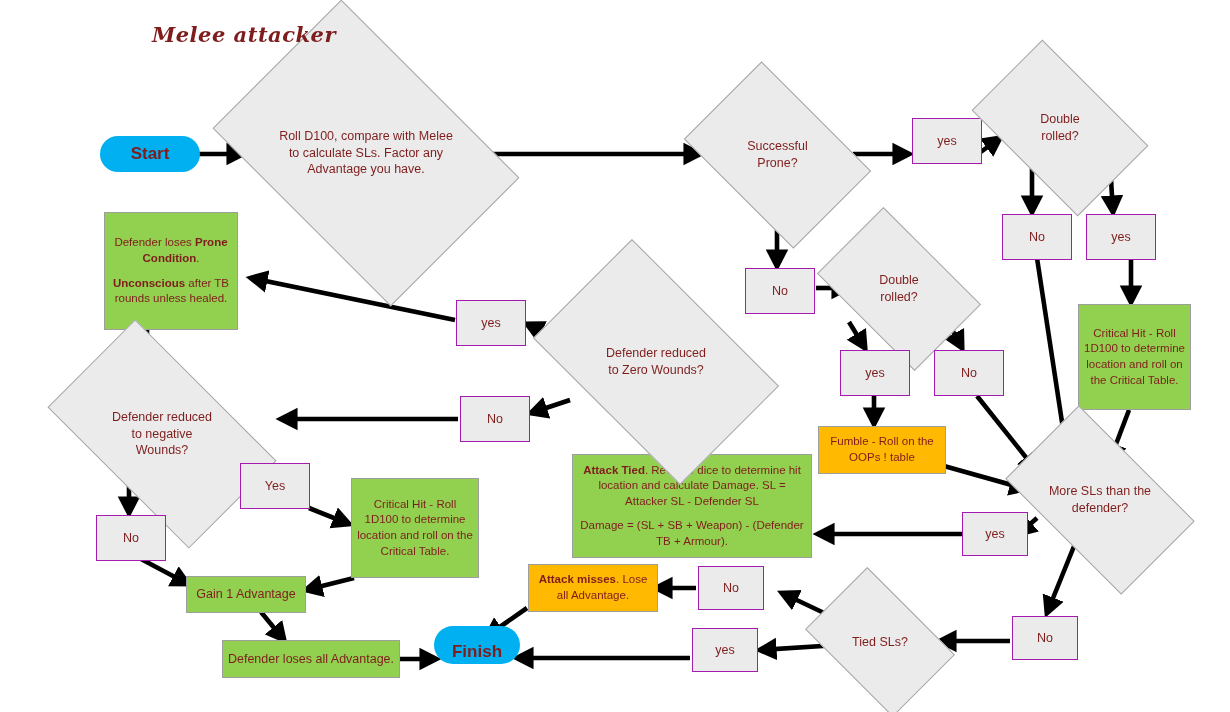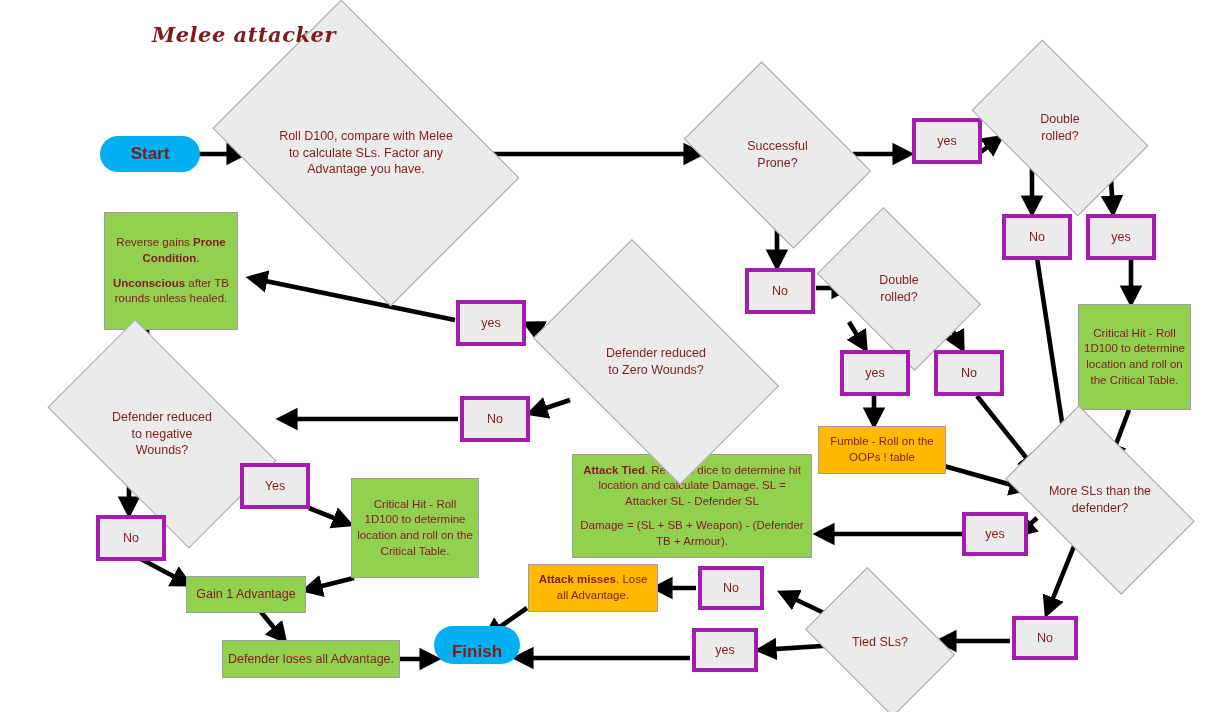--- a/index.html
+++ b/index.html
@@ -29,21 +29,21 @@
     align-items: center;
     justify-content: center;
     text-align: center;
     color: #7f1d1d;
     line-height: 1.35;
     z-index: 5;
   }
   .node .txt { width: 100%; padding: 0 4px; }
   .rect {
     background: #ebebeb;
-    border: 4px solid #a21caf;
+    border: 1px solid #a21caf;
   }
   .green {
     background: #92d050;
     border: 1px solid #9e9e9e;
   }
   .orange {
     background: #ffb900;
     border: 1px solid #9e9e9e;
   }
   .terminator {
@@ -281,21 +281,21 @@
   <div class="node rect fs12" style="left:456px; top:300px; width:70px; height:46px;">
     <span class="txt">yes</span>
   </div>
 
   <div class="node rect fs12" style="left:460px; top:396px; width:70px; height:46px;">
     <span class="txt">No</span>
   </div>
 
   <div class="node green fs11" style="left:104px; top:212px; width:134px; height:118px;">
     <span class="txt">
-      <span><span>Reverse gains </span><b>Prone Condition</b><span>.</span></span>
+      <span><span>Defender loses </span><b>Prone Condition</b><span>.</span></span>
       <span class="spacer"></span>
       <span><b>Unconscious</b><span> after TB rounds unless healed.</span></span>
     </span>
   </div>
 
   <div class="node diamond fs12" style="left:62px; top:372px; width:200px; height:124px;">
     <span class="dshape"></span>
     <span class="txt" style="width:112px;">Defender reduced to negative Wounds?</span>
   </div>
 

